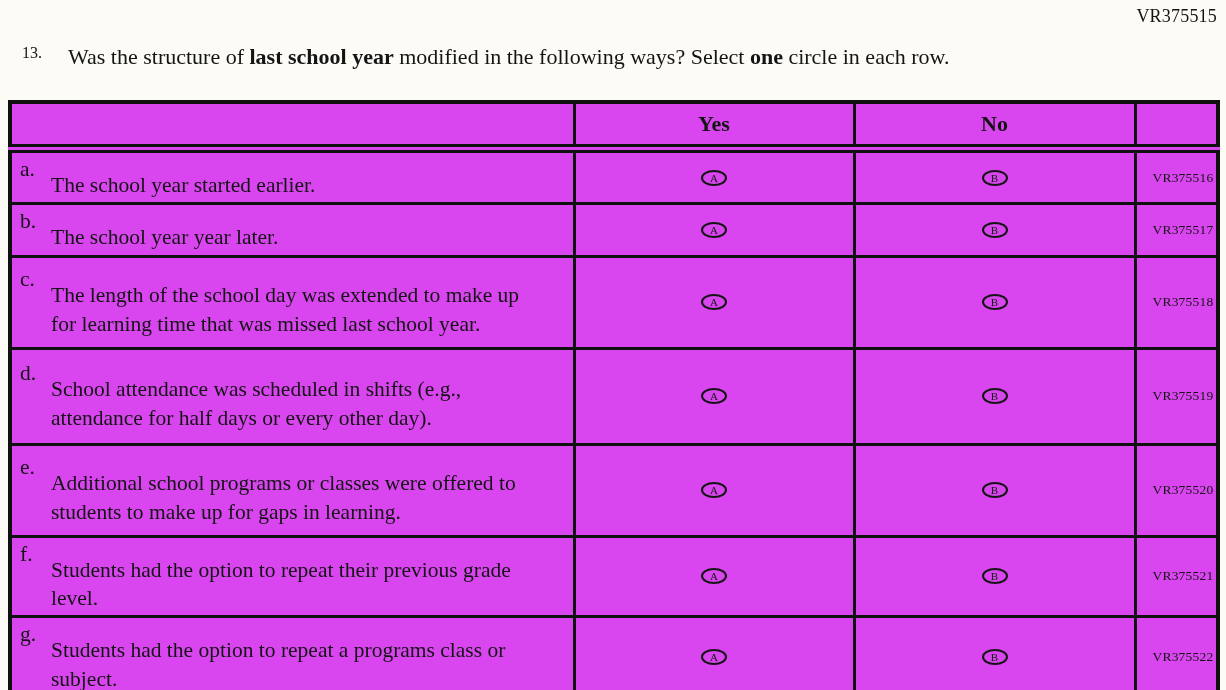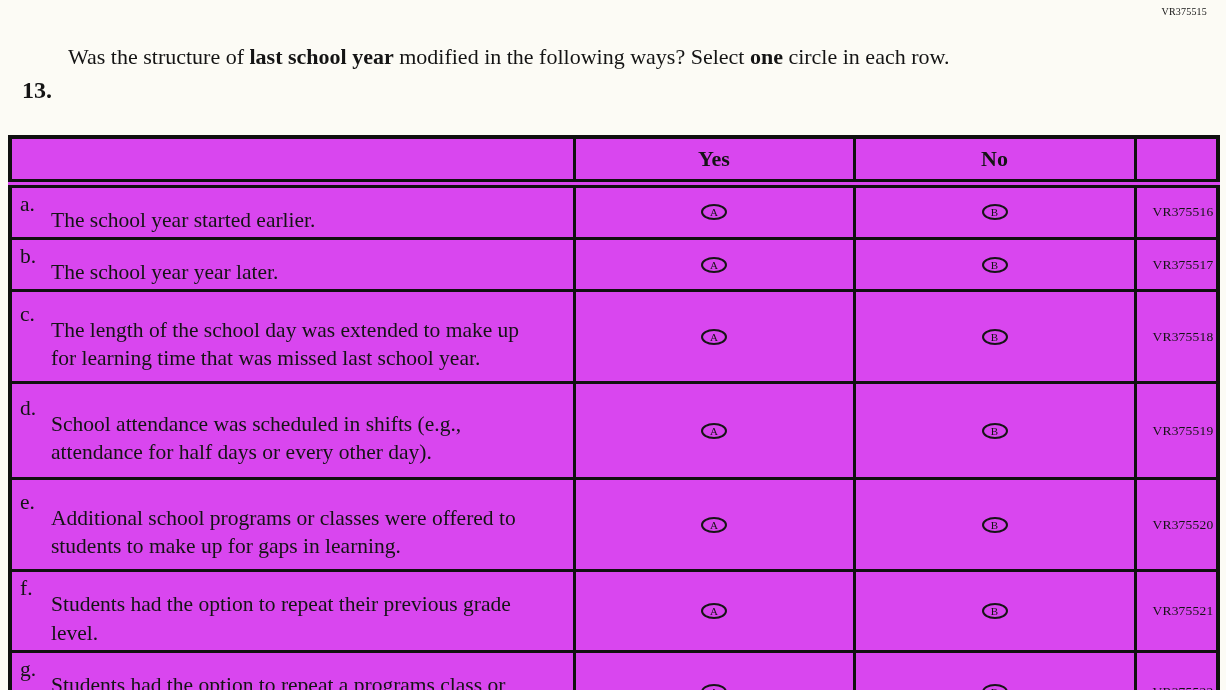--- a/index.html
+++ b/index.html
@@ -6,35 +6,34 @@
   html, body {
     width: 1226px; height: 690px;
     background: #fcfbf5;
     color: #141414;
     font-family: "Liberation Serif", "DejaVu Serif", serif;
     overflow: hidden;
     position: relative;
   }
   .top-code {
     position: absolute;
-    top: 6px; right: 19px;
-    font-size: 10px;
+    top: 6px; right: 9px;
+    font-size: 18px;
     letter-spacing: 0.2px;
   }
   .question {
     display: flex;
     margin: 42px 0 0 22px;
   }
   .qnum {
     width: 46px;
     flex: 0 0 46px;
-    font-weight: bold;
-    font-size: 24px;
+    font-weight: normal;
+    font-size: 16px;
     line-height: 1.38;
-    margin-top: 32px;
   }
   .qtext {
     font-size: 22px;
     line-height: 1.38;
     max-width: 1018px;
   }
   .qtext b { font-weight: bold; }
   table.grid {
     margin: 28px 0 0 8px;
     width: 1208px;

